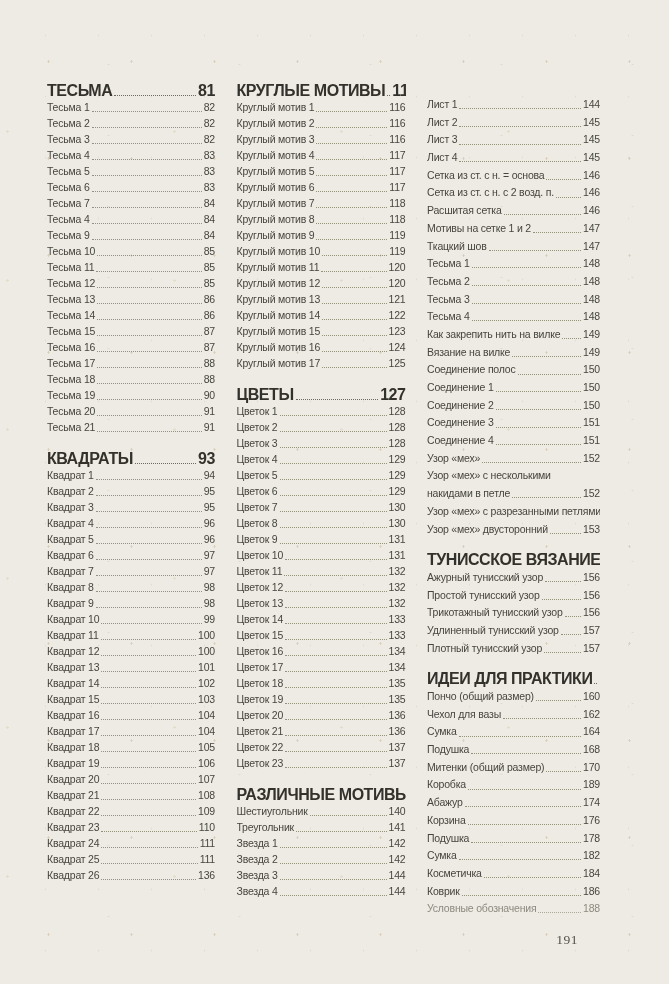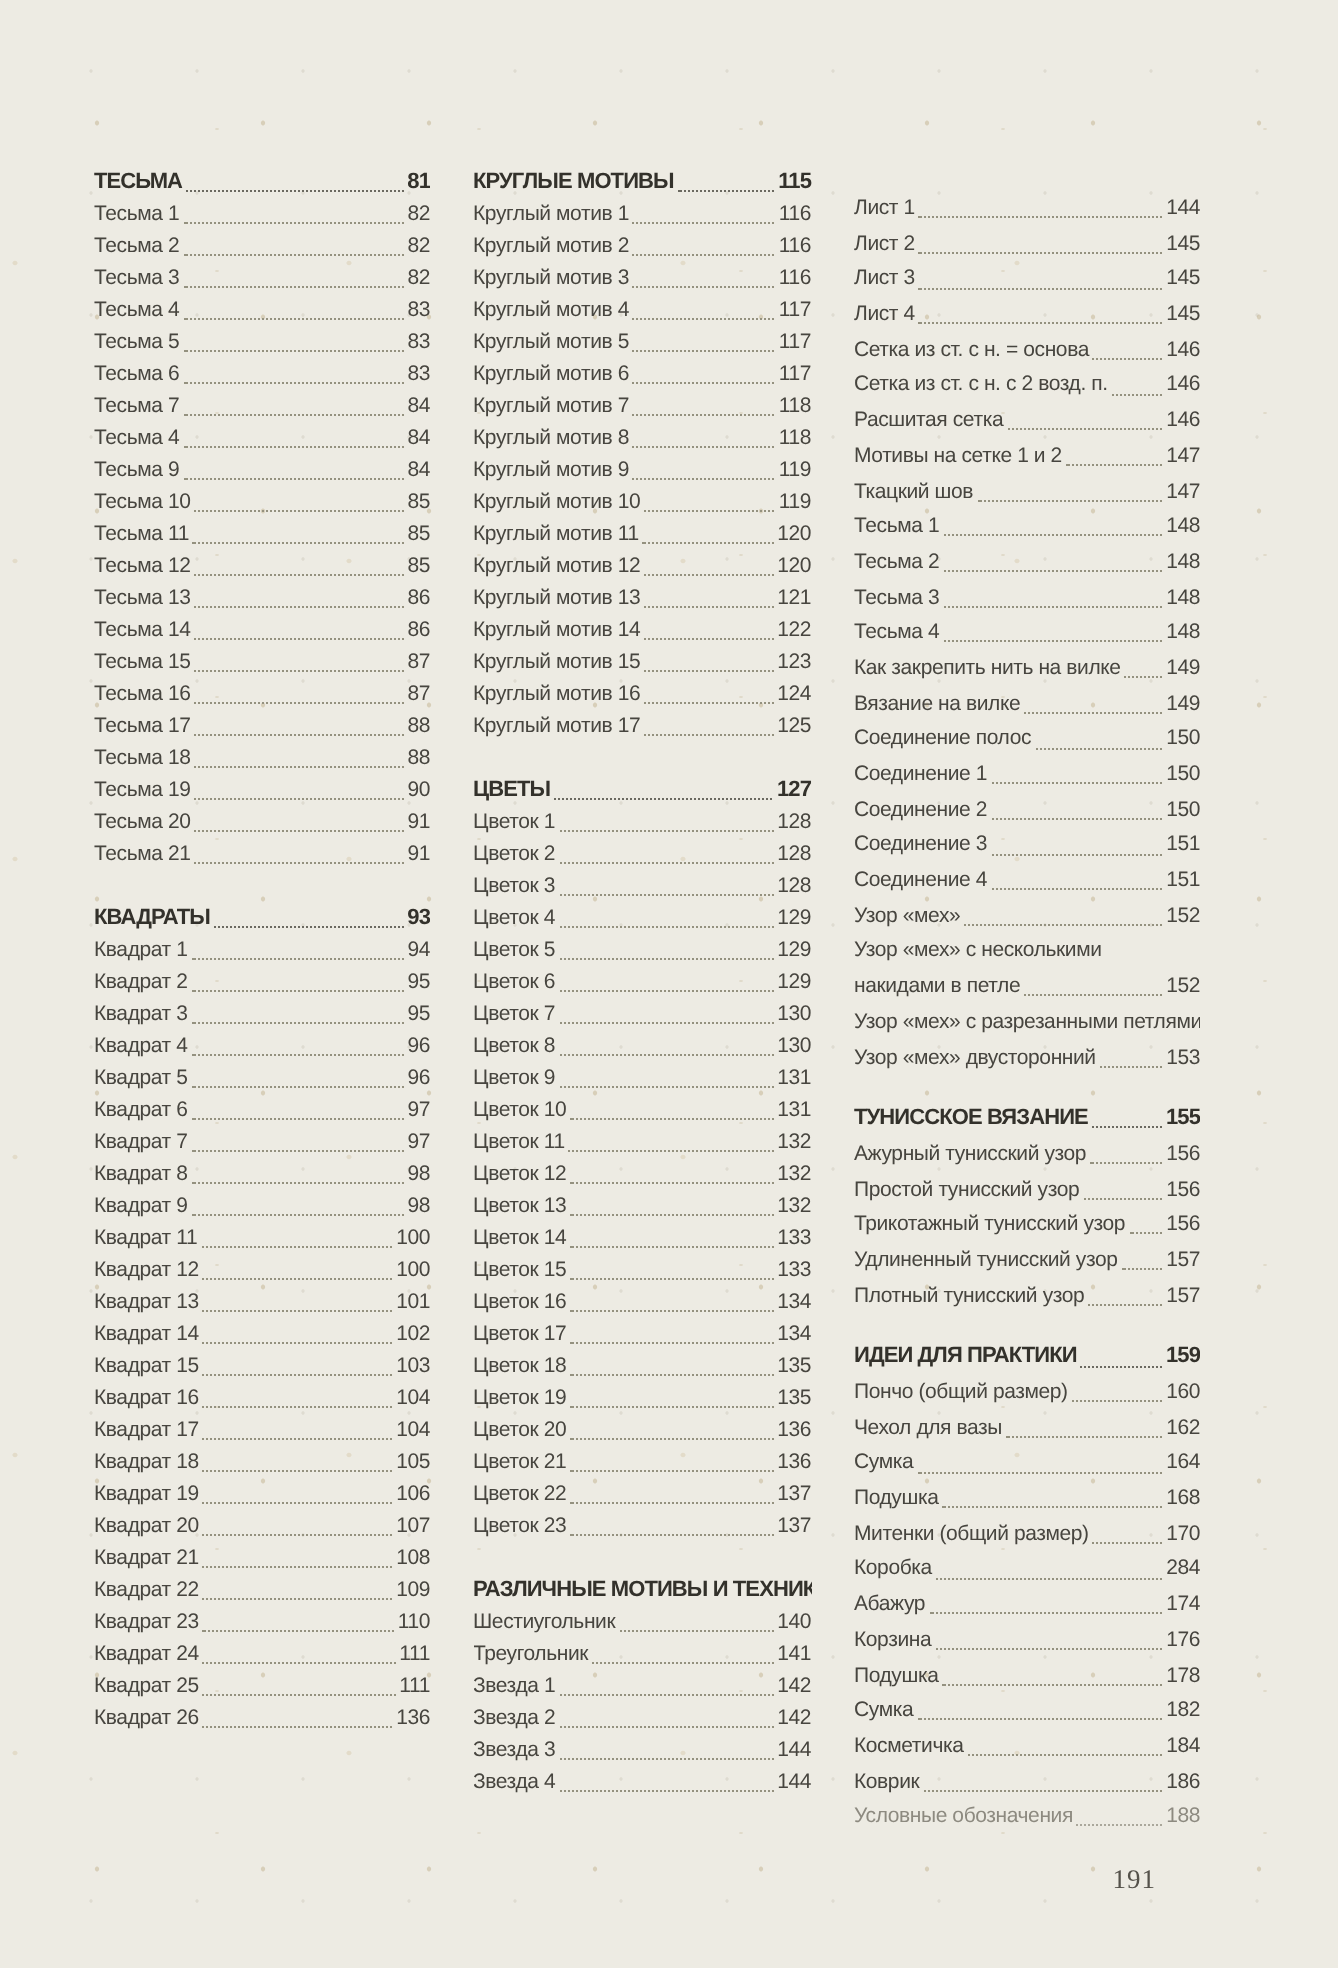--- a/index.html
+++ b/index.html
@@ -38,21 +38,21 @@
     overflow:hidden;white-space:nowrap;
   }
   .col.c2 .row{height:17.7px;line-height:17.7px;}
   .row .label{flex:0 0 auto;}
   .row .leader{
     flex:1 1 4px;min-width:3px;align-self:flex-end;
     border-bottom:1.3px dotted var(--dot);margin:0 2px 3.5px 2px;
   }
   .col.c2 .row .leader{margin-bottom:4.5px;}
   .row .pagenum{flex:0 0 auto;}
-  .row.heading{font-weight:bold;color:var(--head);font-size:11px;letter-spacing:-0.45px;}
+  .row.heading{font-weight:bold;color:var(--head);font-size:16px;letter-spacing:-0.45px;}
   .row.heading .leader{border-bottom-color:#6b6960;}
   .row.muted{color:var(--muted);}
   .row.muted .leader{border-bottom-color:#aaa79b;}
   .page-number{
     position:absolute;right:91px;bottom:36px;
     font-family:"Liberation Serif",serif;font-size:13.5px;color:#55524b;
     letter-spacing:0.5px;
   }
 </style>
 </head>
@@ -217,20 +217,25 @@
           <span class="label">Квадрат 8</span>
           <span class="leader"></span>
           <span class="pagenum">98</span>
         </div>
         <div class="row">
           <span class="label">Квадрат 9</span>
           <span class="leader"></span>
           <span class="pagenum">98</span>
         </div>
         <div class="row">
+          <span class="label">Квадрат 10</span>
+          <span class="leader"></span>
+          <span class="pagenum">99</span>
+        </div>
+        <div class="row">
           <span class="label">Квадрат 11</span>
           <span class="leader"></span>
           <span class="pagenum">100</span>
         </div>
         <div class="row">
           <span class="label">Квадрат 12</span>
           <span class="leader"></span>
           <span class="pagenum">100</span>
         </div>
         <div class="row">
@@ -739,21 +744,21 @@
           <span class="pagenum">168</span>
         </div>
         <div class="row">
           <span class="label">Митенки (общий размер)</span>
           <span class="leader"></span>
           <span class="pagenum">170</span>
         </div>
         <div class="row">
           <span class="label">Коробка</span>
           <span class="leader"></span>
-          <span class="pagenum">284</span>
+          <span class="pagenum">189</span>
         </div>
         <div class="row">
           <span class="label">Абажур</span>
           <span class="leader"></span>
           <span class="pagenum">174</span>
         </div>
         <div class="row">
           <span class="label">Корзина</span>
           <span class="leader"></span>
           <span class="pagenum">176</span>

